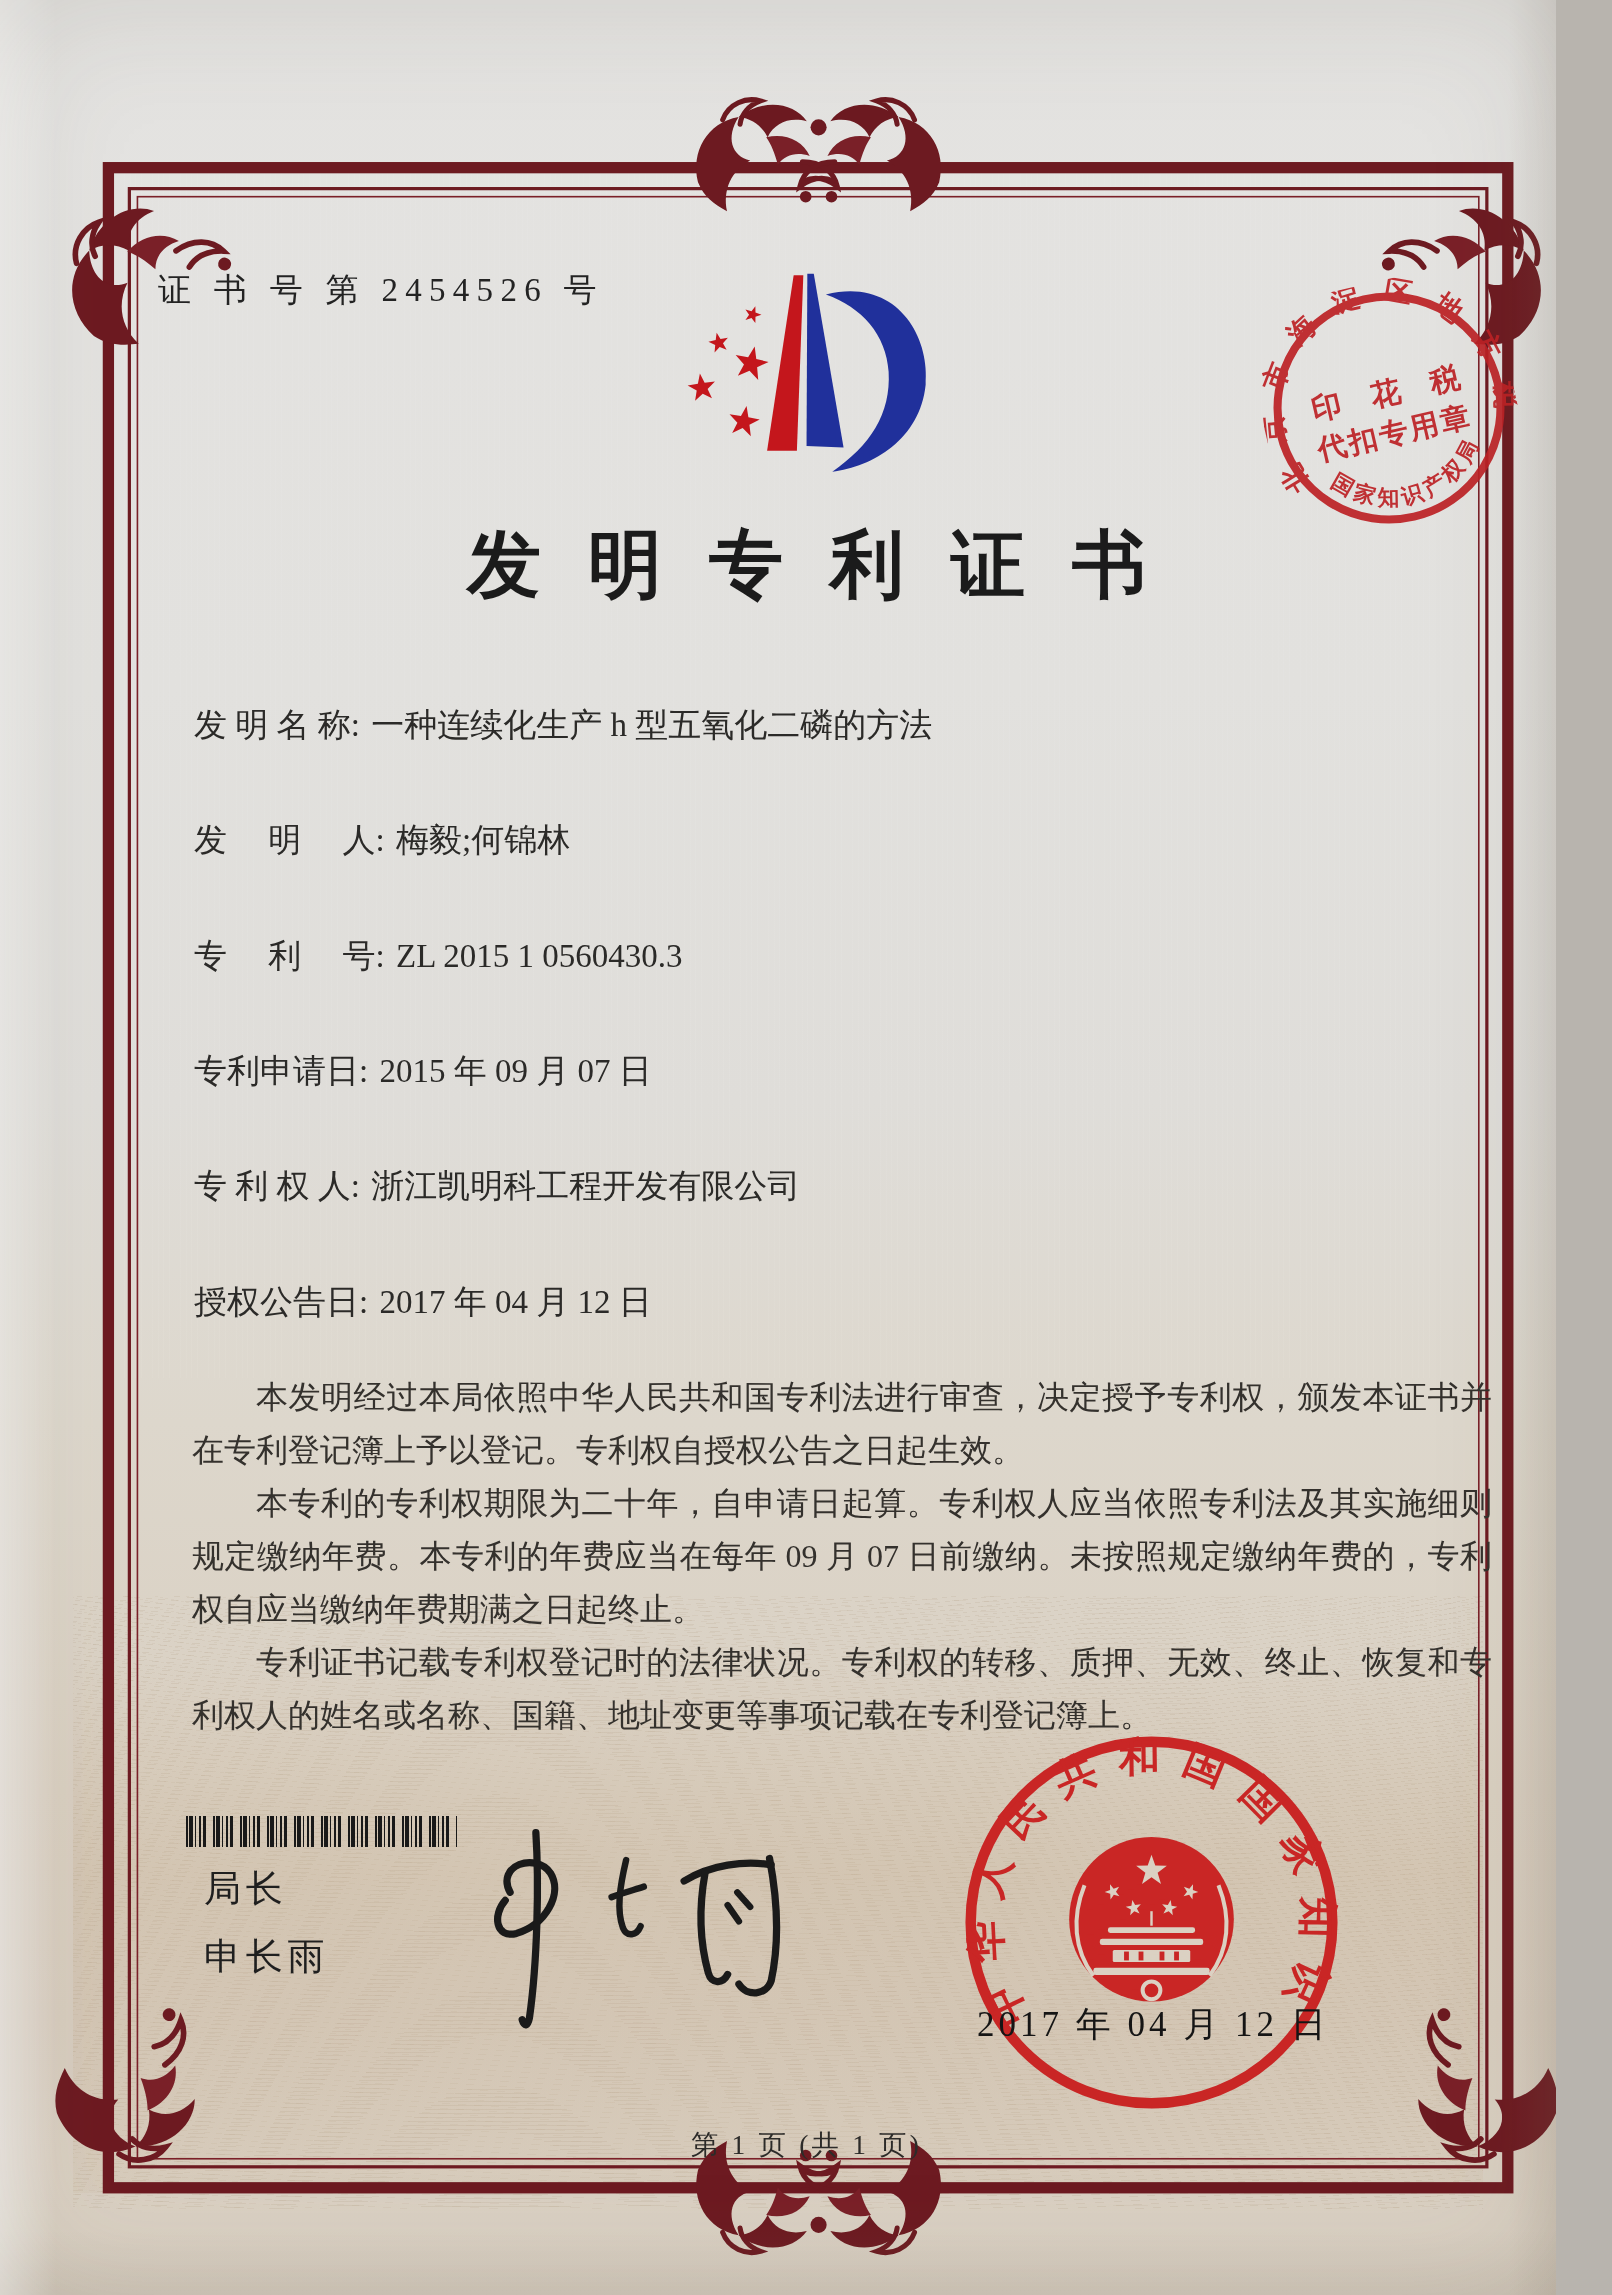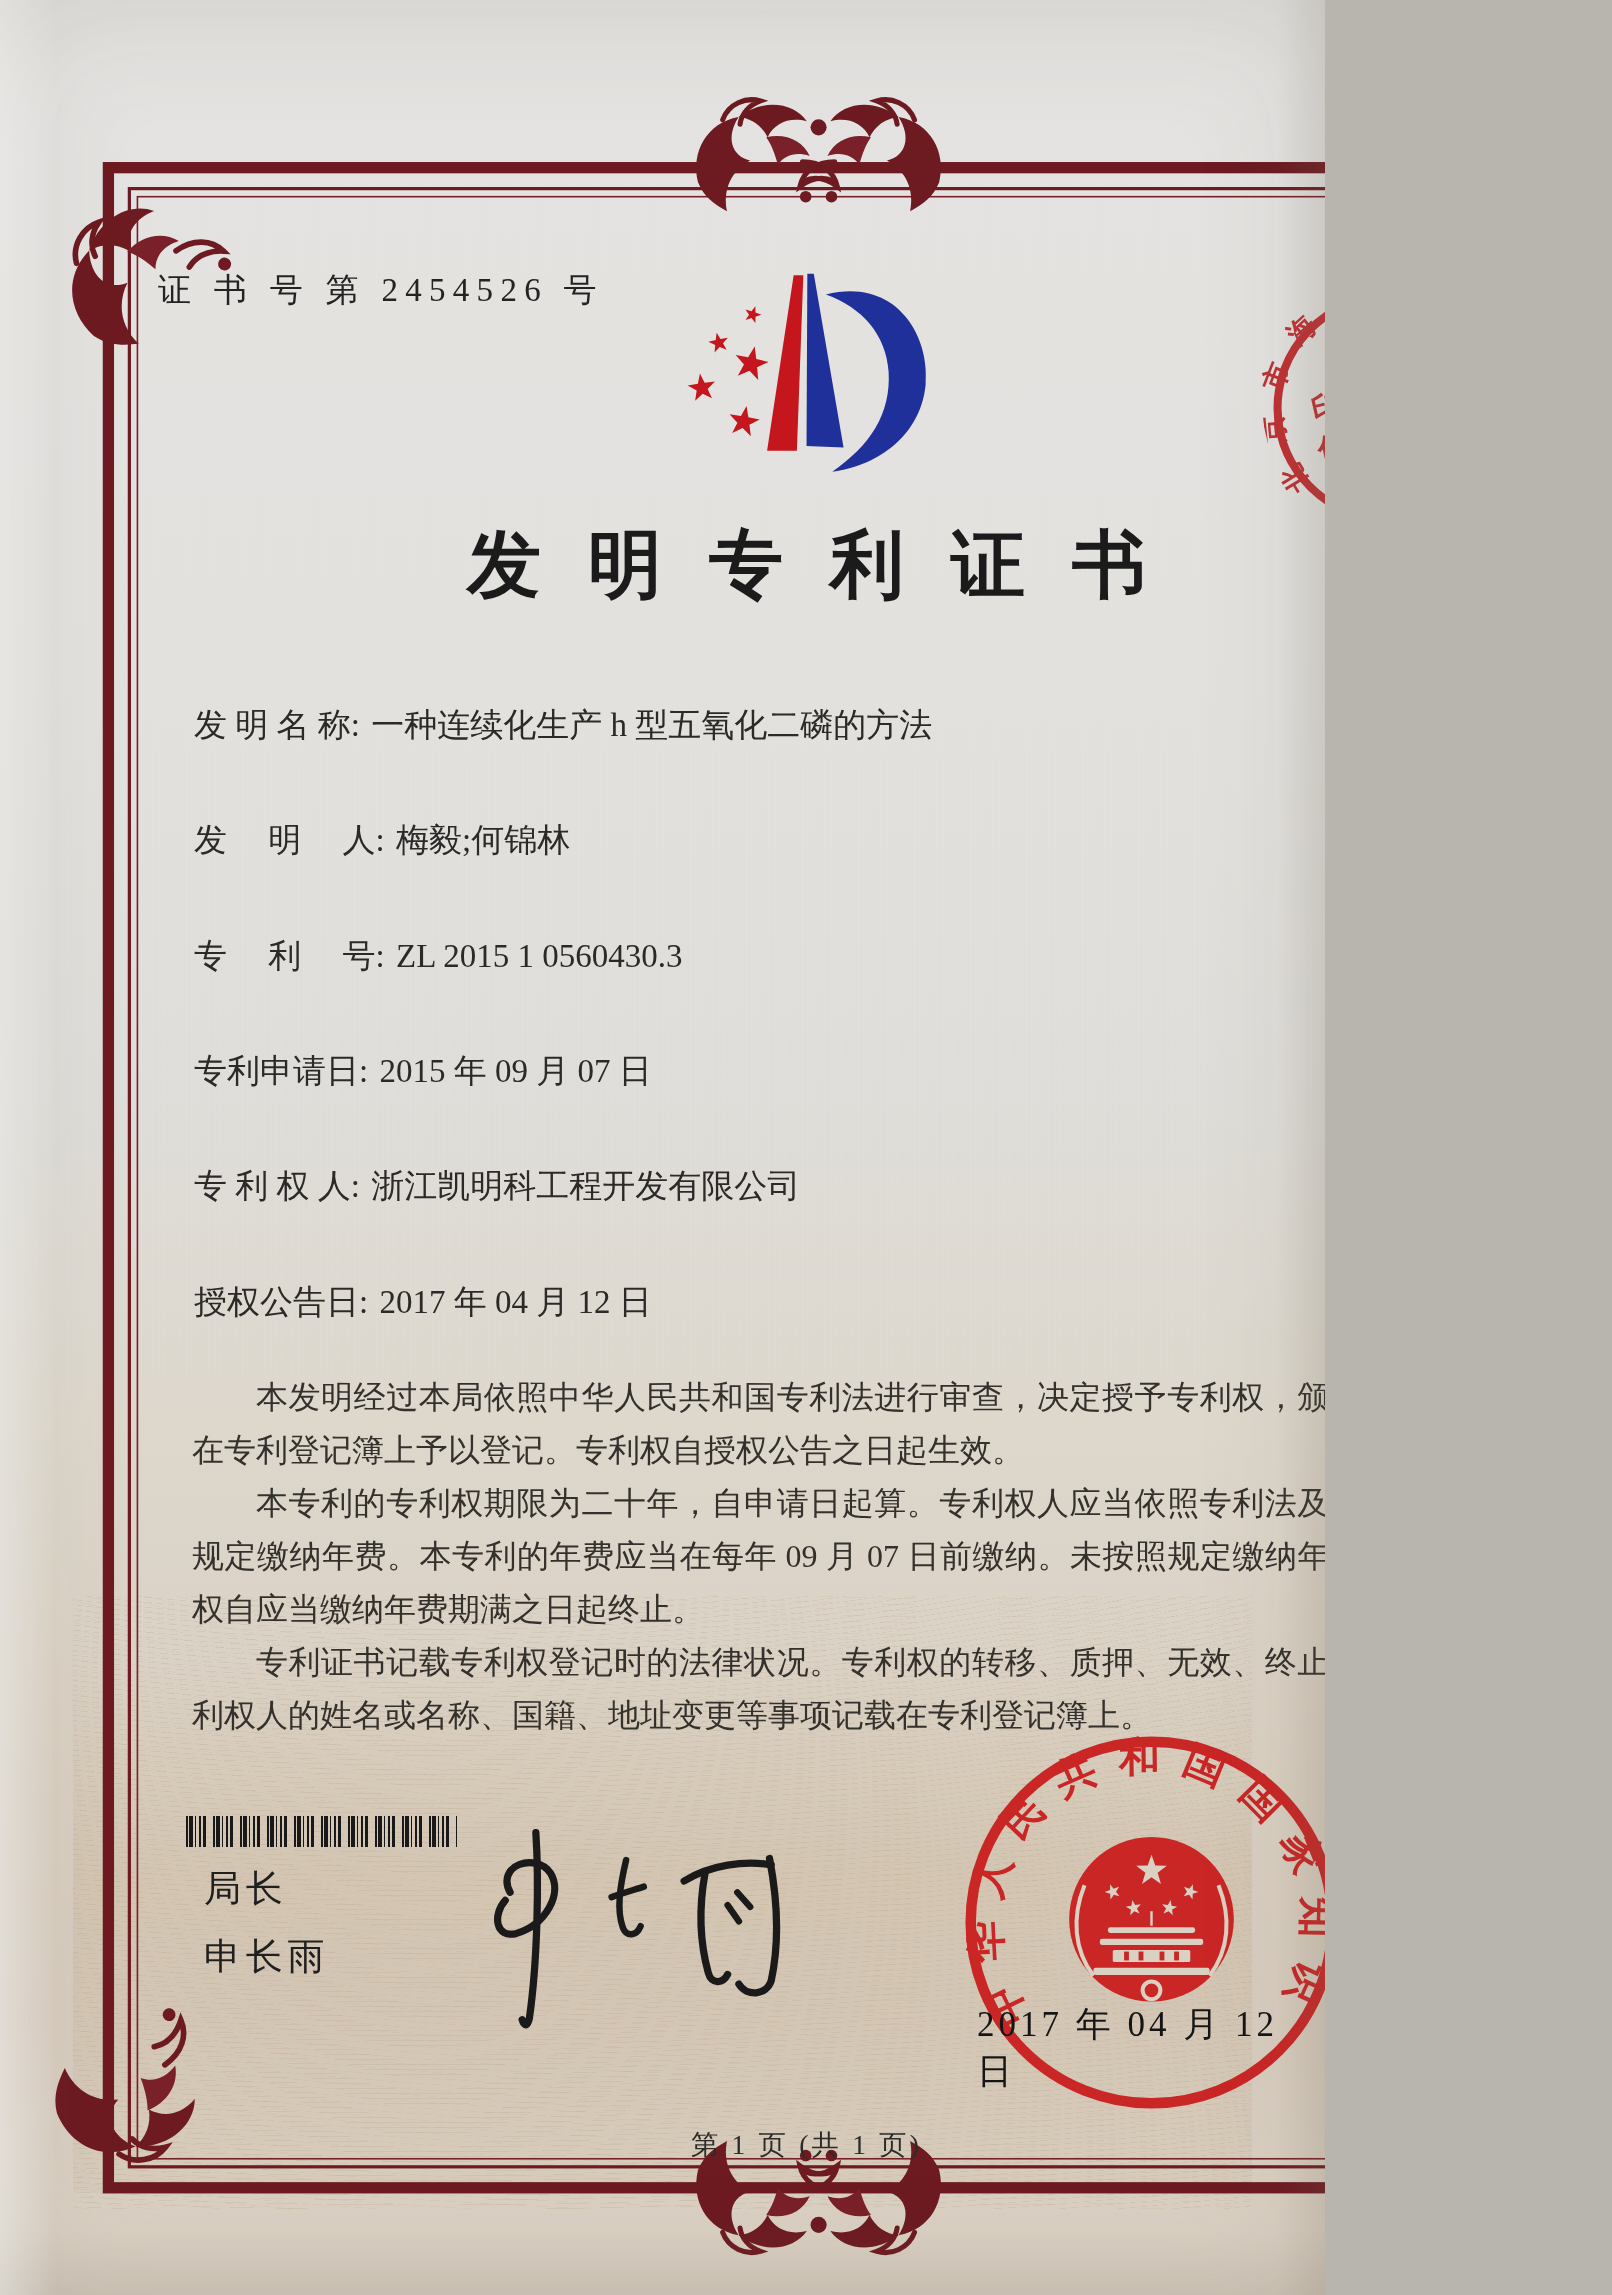--- a/index.html
+++ b/index.html
@@ -1,17 +1,17 @@
 <!DOCTYPE html>
 <html style="font-size:13px"><head>
 <meta charset="utf-8">
 <style>
   html,body{margin:0;padding:0;background:#b8b4ae;}
   .page{
-    position:relative; width:1325px; height:2295px; overflow:hidden;
+    position:relative; width:1556px; height:2295px; overflow:hidden;
     background:linear-gradient(180deg,#e4e3e1 0%,#e2e1de 30%,#dfddd9 48%,#ddd7cc 62%,#d9cfc1 78%,#d7ccbe 88%,#dbd2c5 100%);
     font-family:"Liberation Serif","DejaVu Serif",serif; color:#262626;
   }
   .edge-light{position:absolute;inset:0;background:
     linear-gradient(90deg,rgba(255,255,255,.55) 0px,rgba(255,255,255,0) 56px),
     linear-gradient(270deg,rgba(120,105,90,.12) 0px,rgba(0,0,0,0) 48px),
     linear-gradient(0deg,rgba(120,105,90,.10) 0px,rgba(0,0,0,0) 65px);
     pointer-events:none;}
   .vignette{position:absolute;inset:0;box-shadow:inset 0 0 129px rgba(96,84,70,.16);pointer-events:none;}
   .waves{position:absolute;left:73px;right:73px;top:1596px;height:613px;opacity:.55;pointer-events:none;

